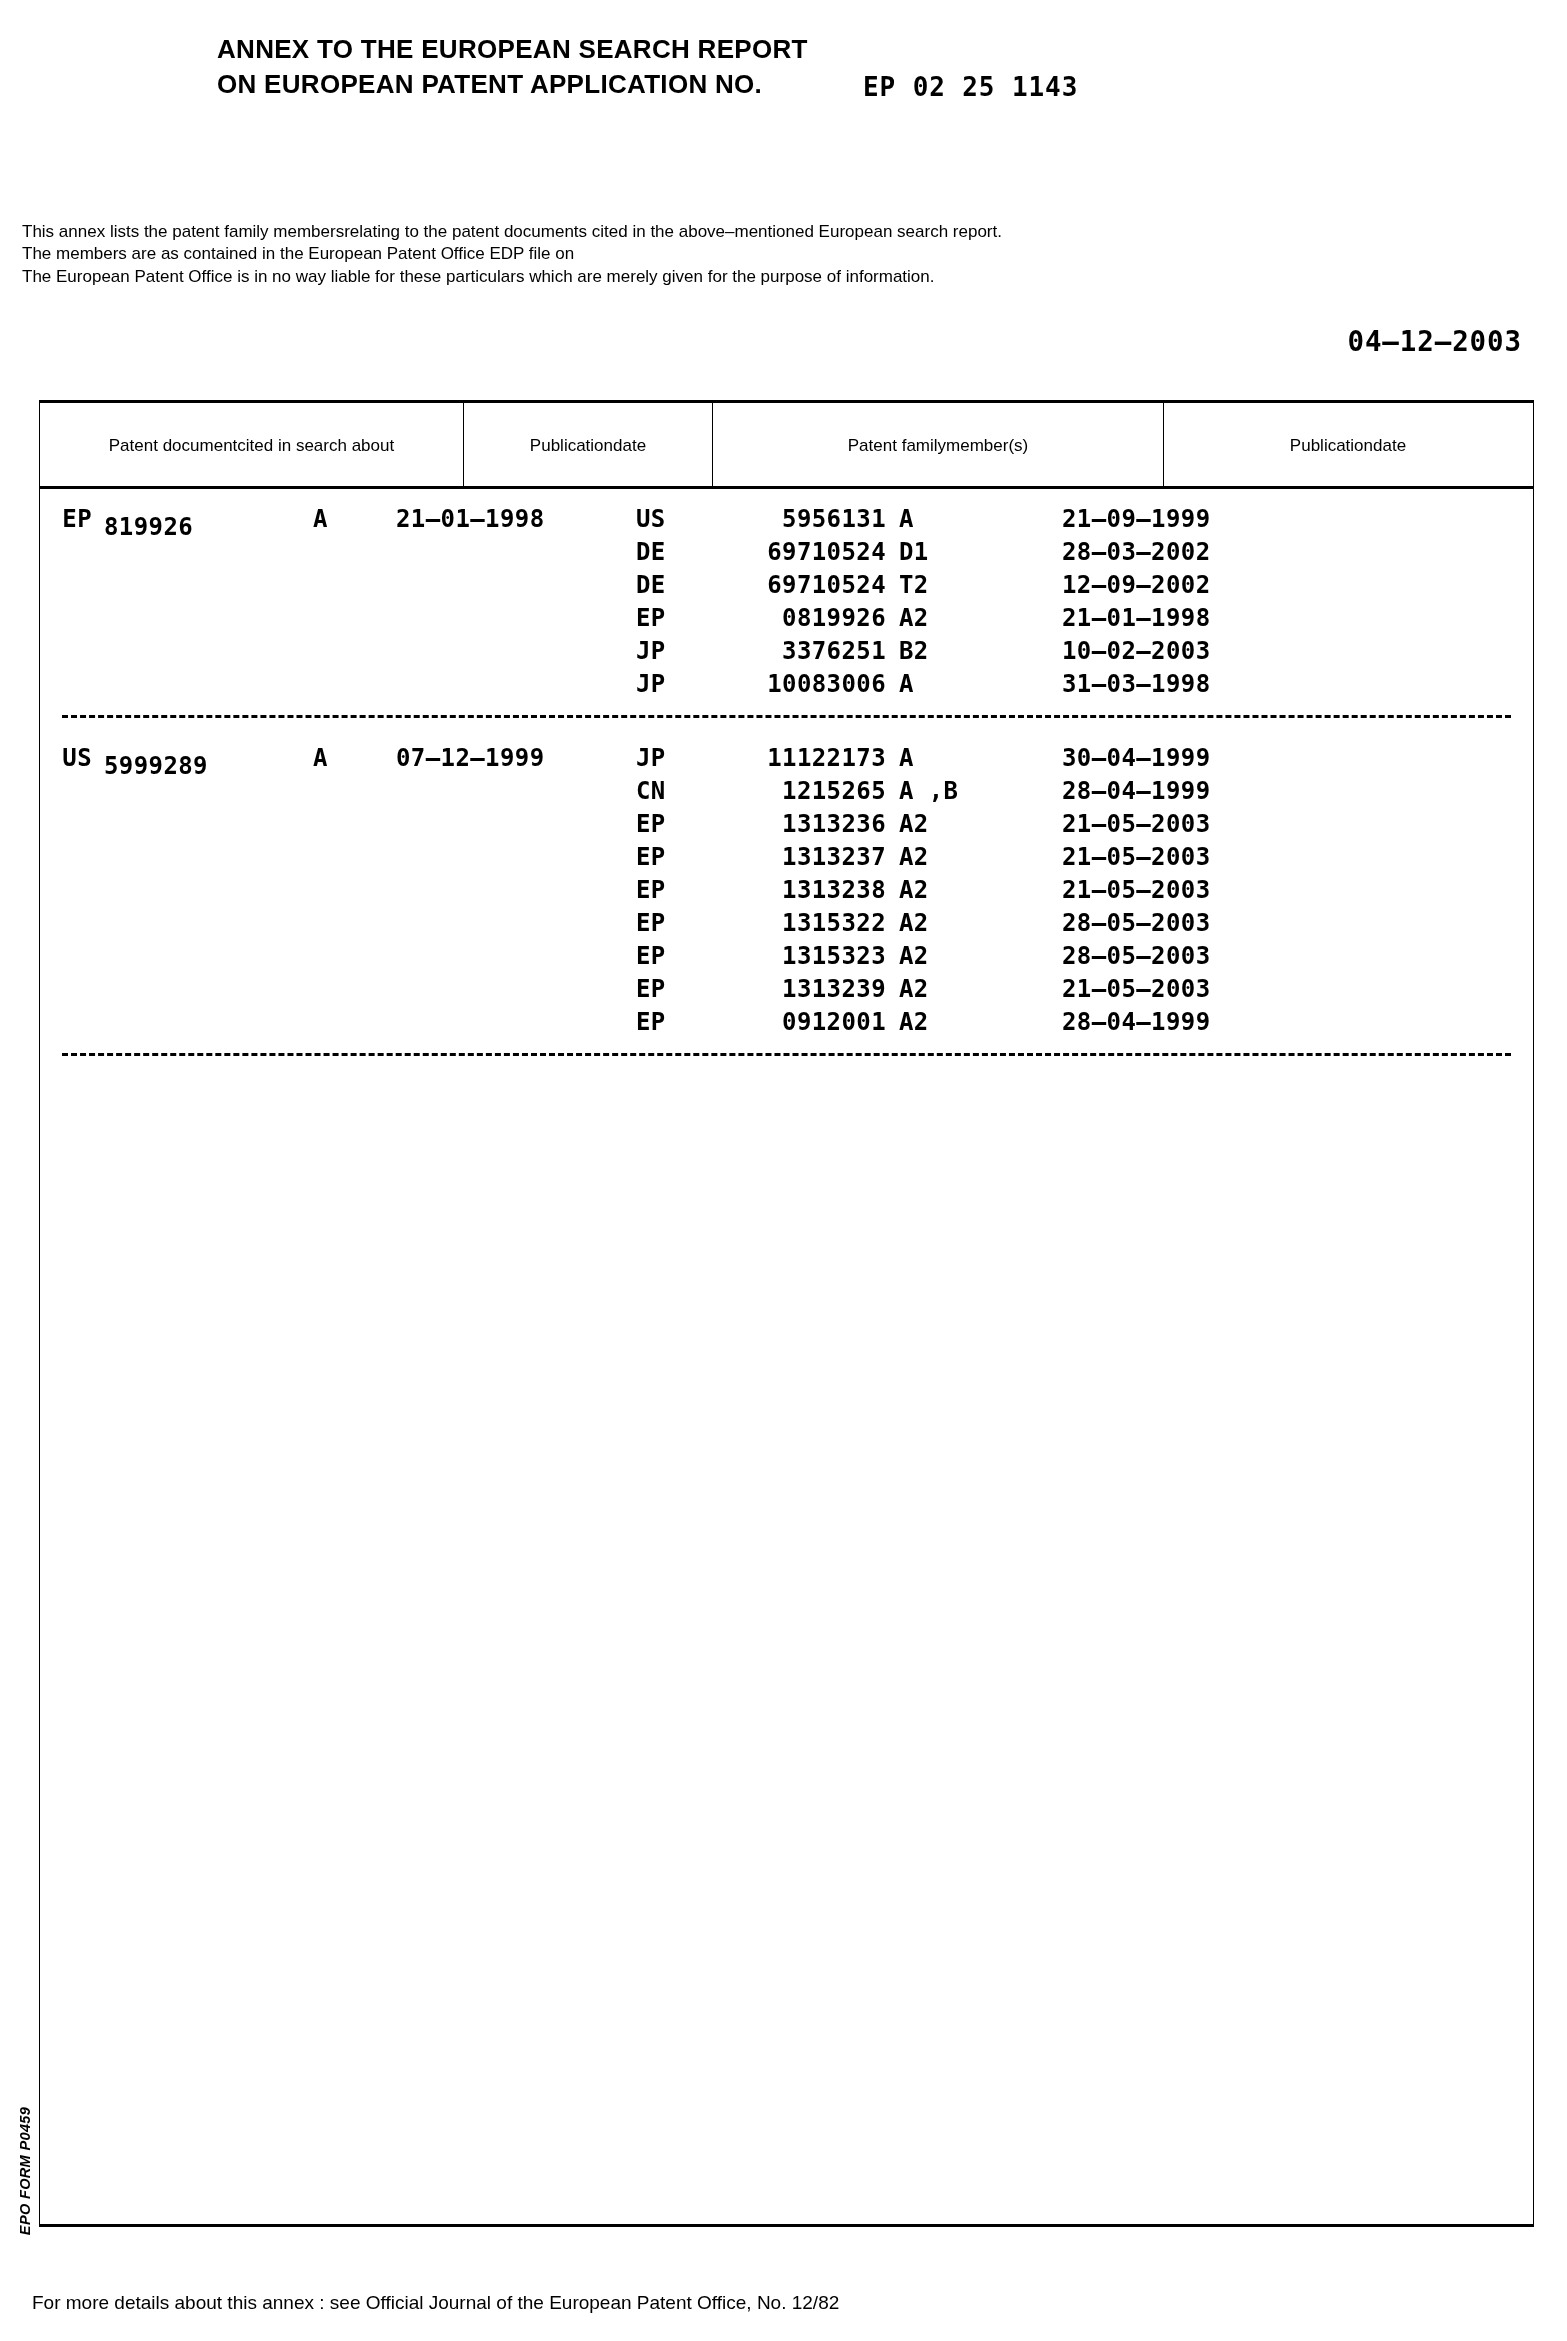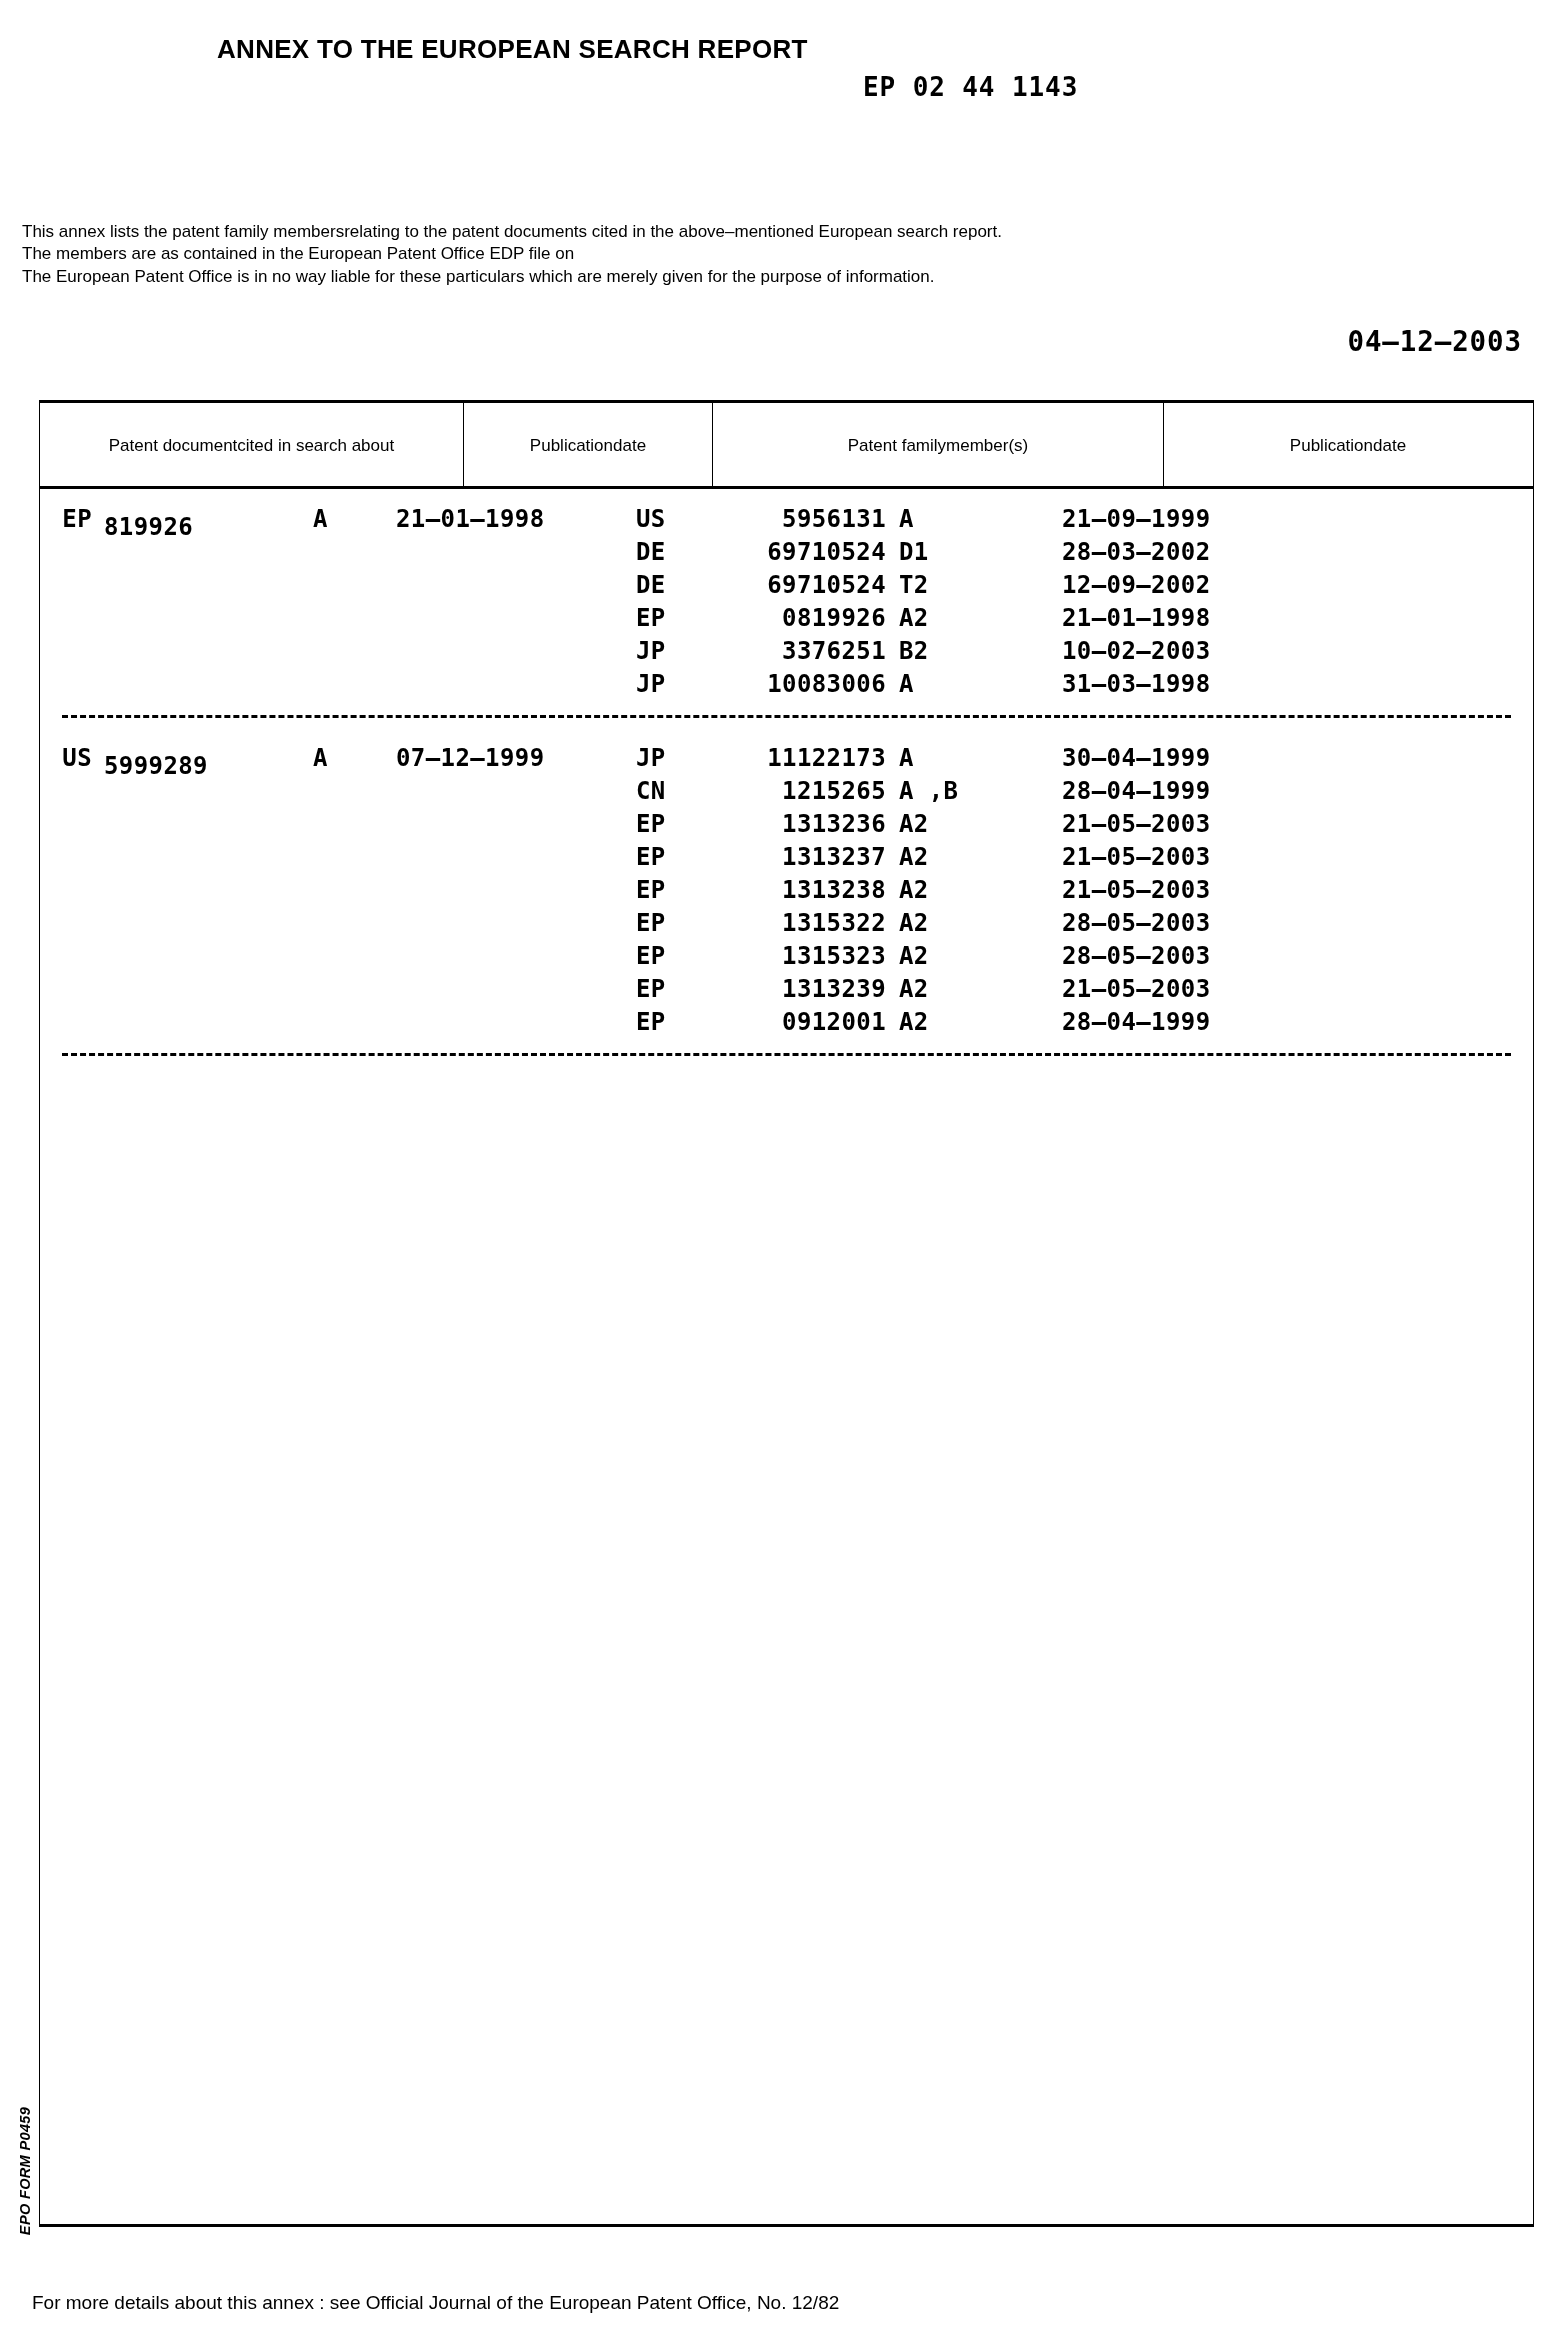--- a/index.html
+++ b/index.html
@@ -171,21 +171,22 @@
     top: 2292px;
     font-size: 19px;
     white-space: nowrap;
   }
 </style>
 </head>
 <body>
 
 <div id="header-block">
   <div class="title-line" id="title-line-1">ANNEX TO THE EUROPEAN SEARCH REPORT</div>
-  <div id="application-number">EP 02 44 1143</div>
+  <div class="title-line" id="title-line-2">ON EUROPEAN PATENT APPLICATION NO.</div>
+  <div id="application-number">EP 02 25 1143</div>
 </div>
 
 <div id="intro-paragraph">
   <div>This annex lists the patent family membersrelating to the patent documents cited in  the above–mentioned European search report.</div>
   <div>The members are as contained in the European Patent Office EDP file on</div>
   <div>The European Patent Office is in no way liable for these particulars which are merely given for the purpose of information.</div>
 </div>
 
 <div id="report-date">04–12–2003</div>
 

